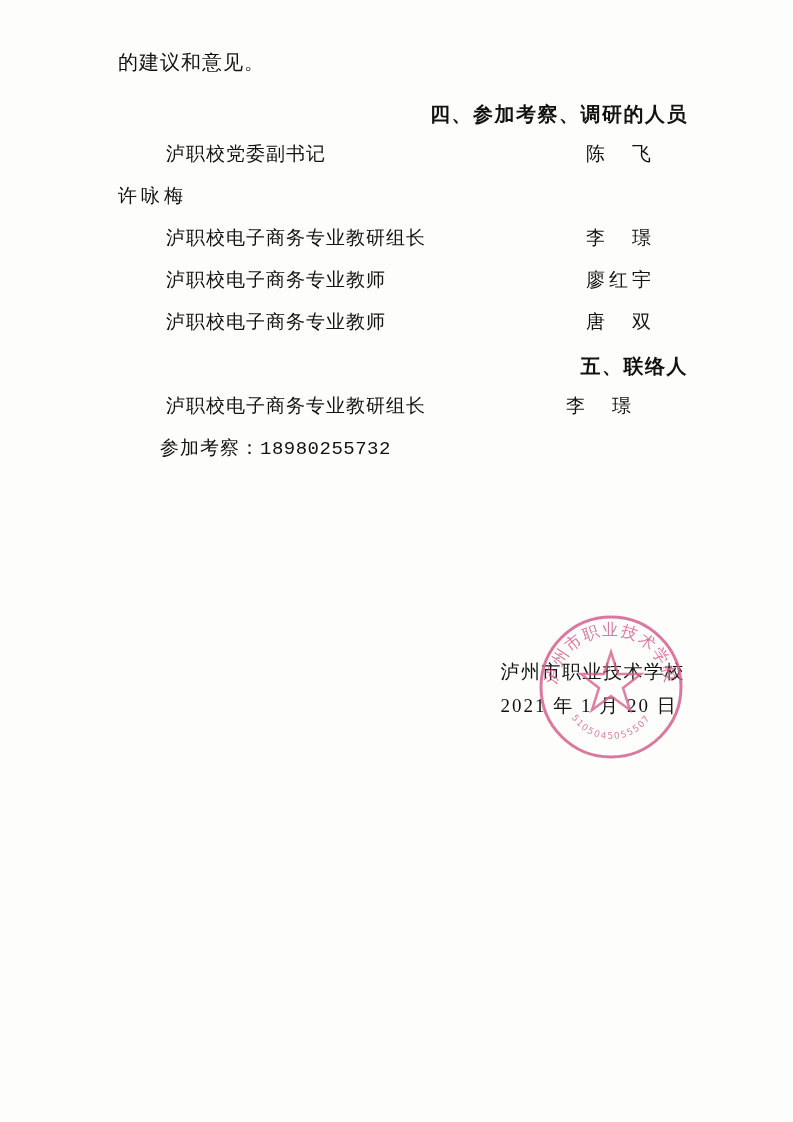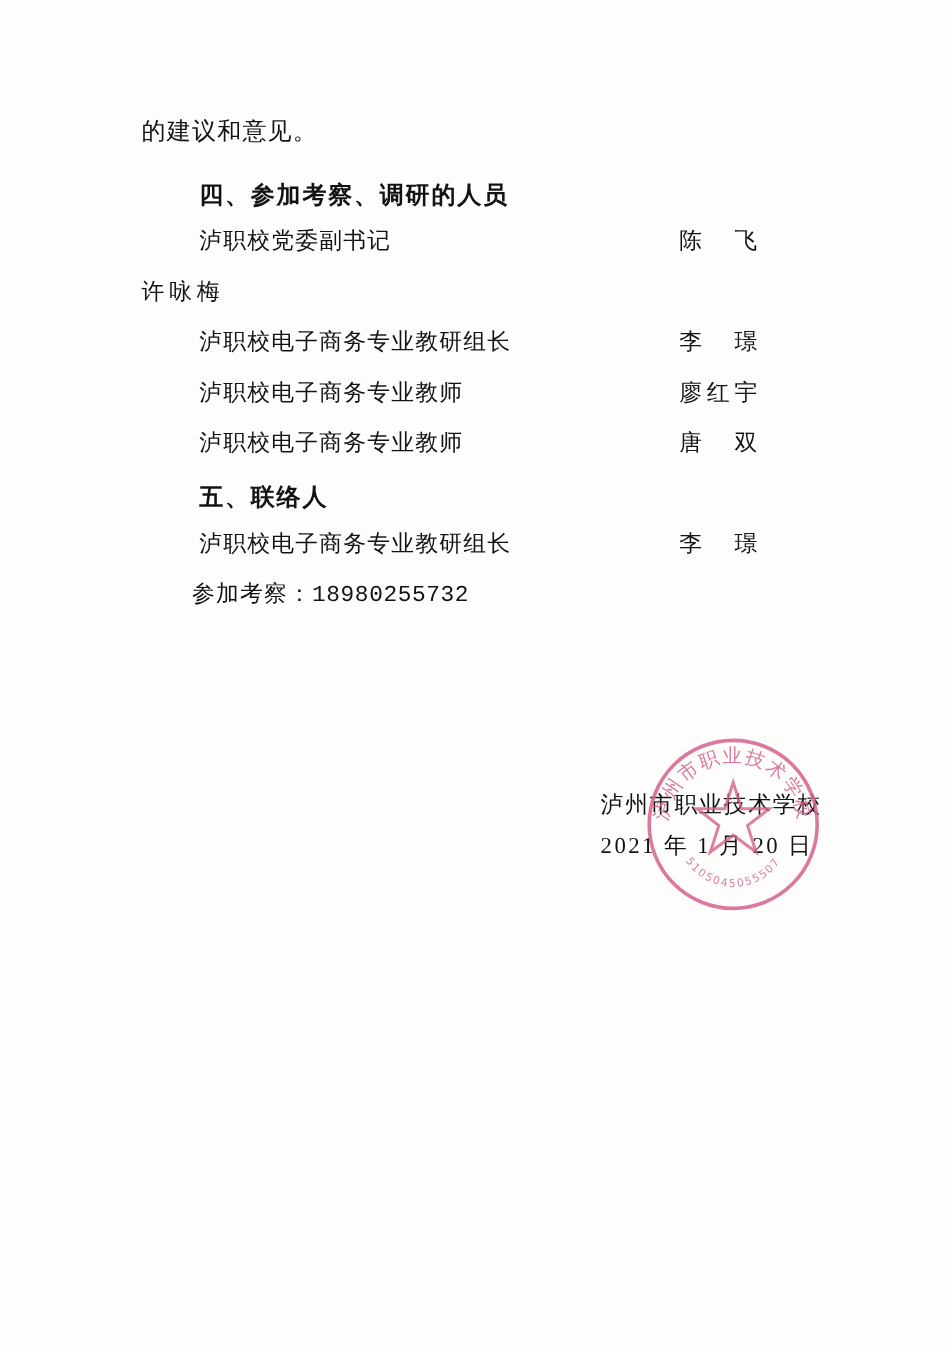--- a/index.html
+++ b/index.html
@@ -13,48 +13,50 @@
     font-family: "Liberation Serif", "DejaVu Serif", serif;
     color: #121212;
     position: relative;
     overflow: hidden;
   }
   .page {
     position: relative;
     width: 793px;
     height: 1122px;
     box-sizing: border-box;
-    padding: 95px 105px 0 118px;
+    padding: 47px 105px 0 118px;
   }
   .lead-line {
     font-size: 20px;
     line-height: 30px;
     letter-spacing: 1px;
     margin: 0 0 22px 0;
   }
   .section-heading {
     font-family: "DejaVu Sans", "Liberation Sans", sans-serif;
     font-weight: bold;
     font-size: 20px;
     line-height: 30px;
     letter-spacing: 1.5px;
     margin: 0 0 12px 48px;
+    text-align: right;
   }
   .roster {
     margin: 0 0 6px 0;
     padding: 0;
     list-style: none;
   }
   .roster-row {
     display: flex;
     align-items: flex-end;
     font-size: 19px;
     line-height: 26px;
     letter-spacing: 1px;
     margin-bottom: 16px;
+    gap: 20px;
   }
   .roster-role {
     margin-left: 48px;
     flex: 0 0 auto;
     width: 400px;
   }
   .roster-name {
     flex: 0 0 auto;
     width: 110px;
     text-align: left;

